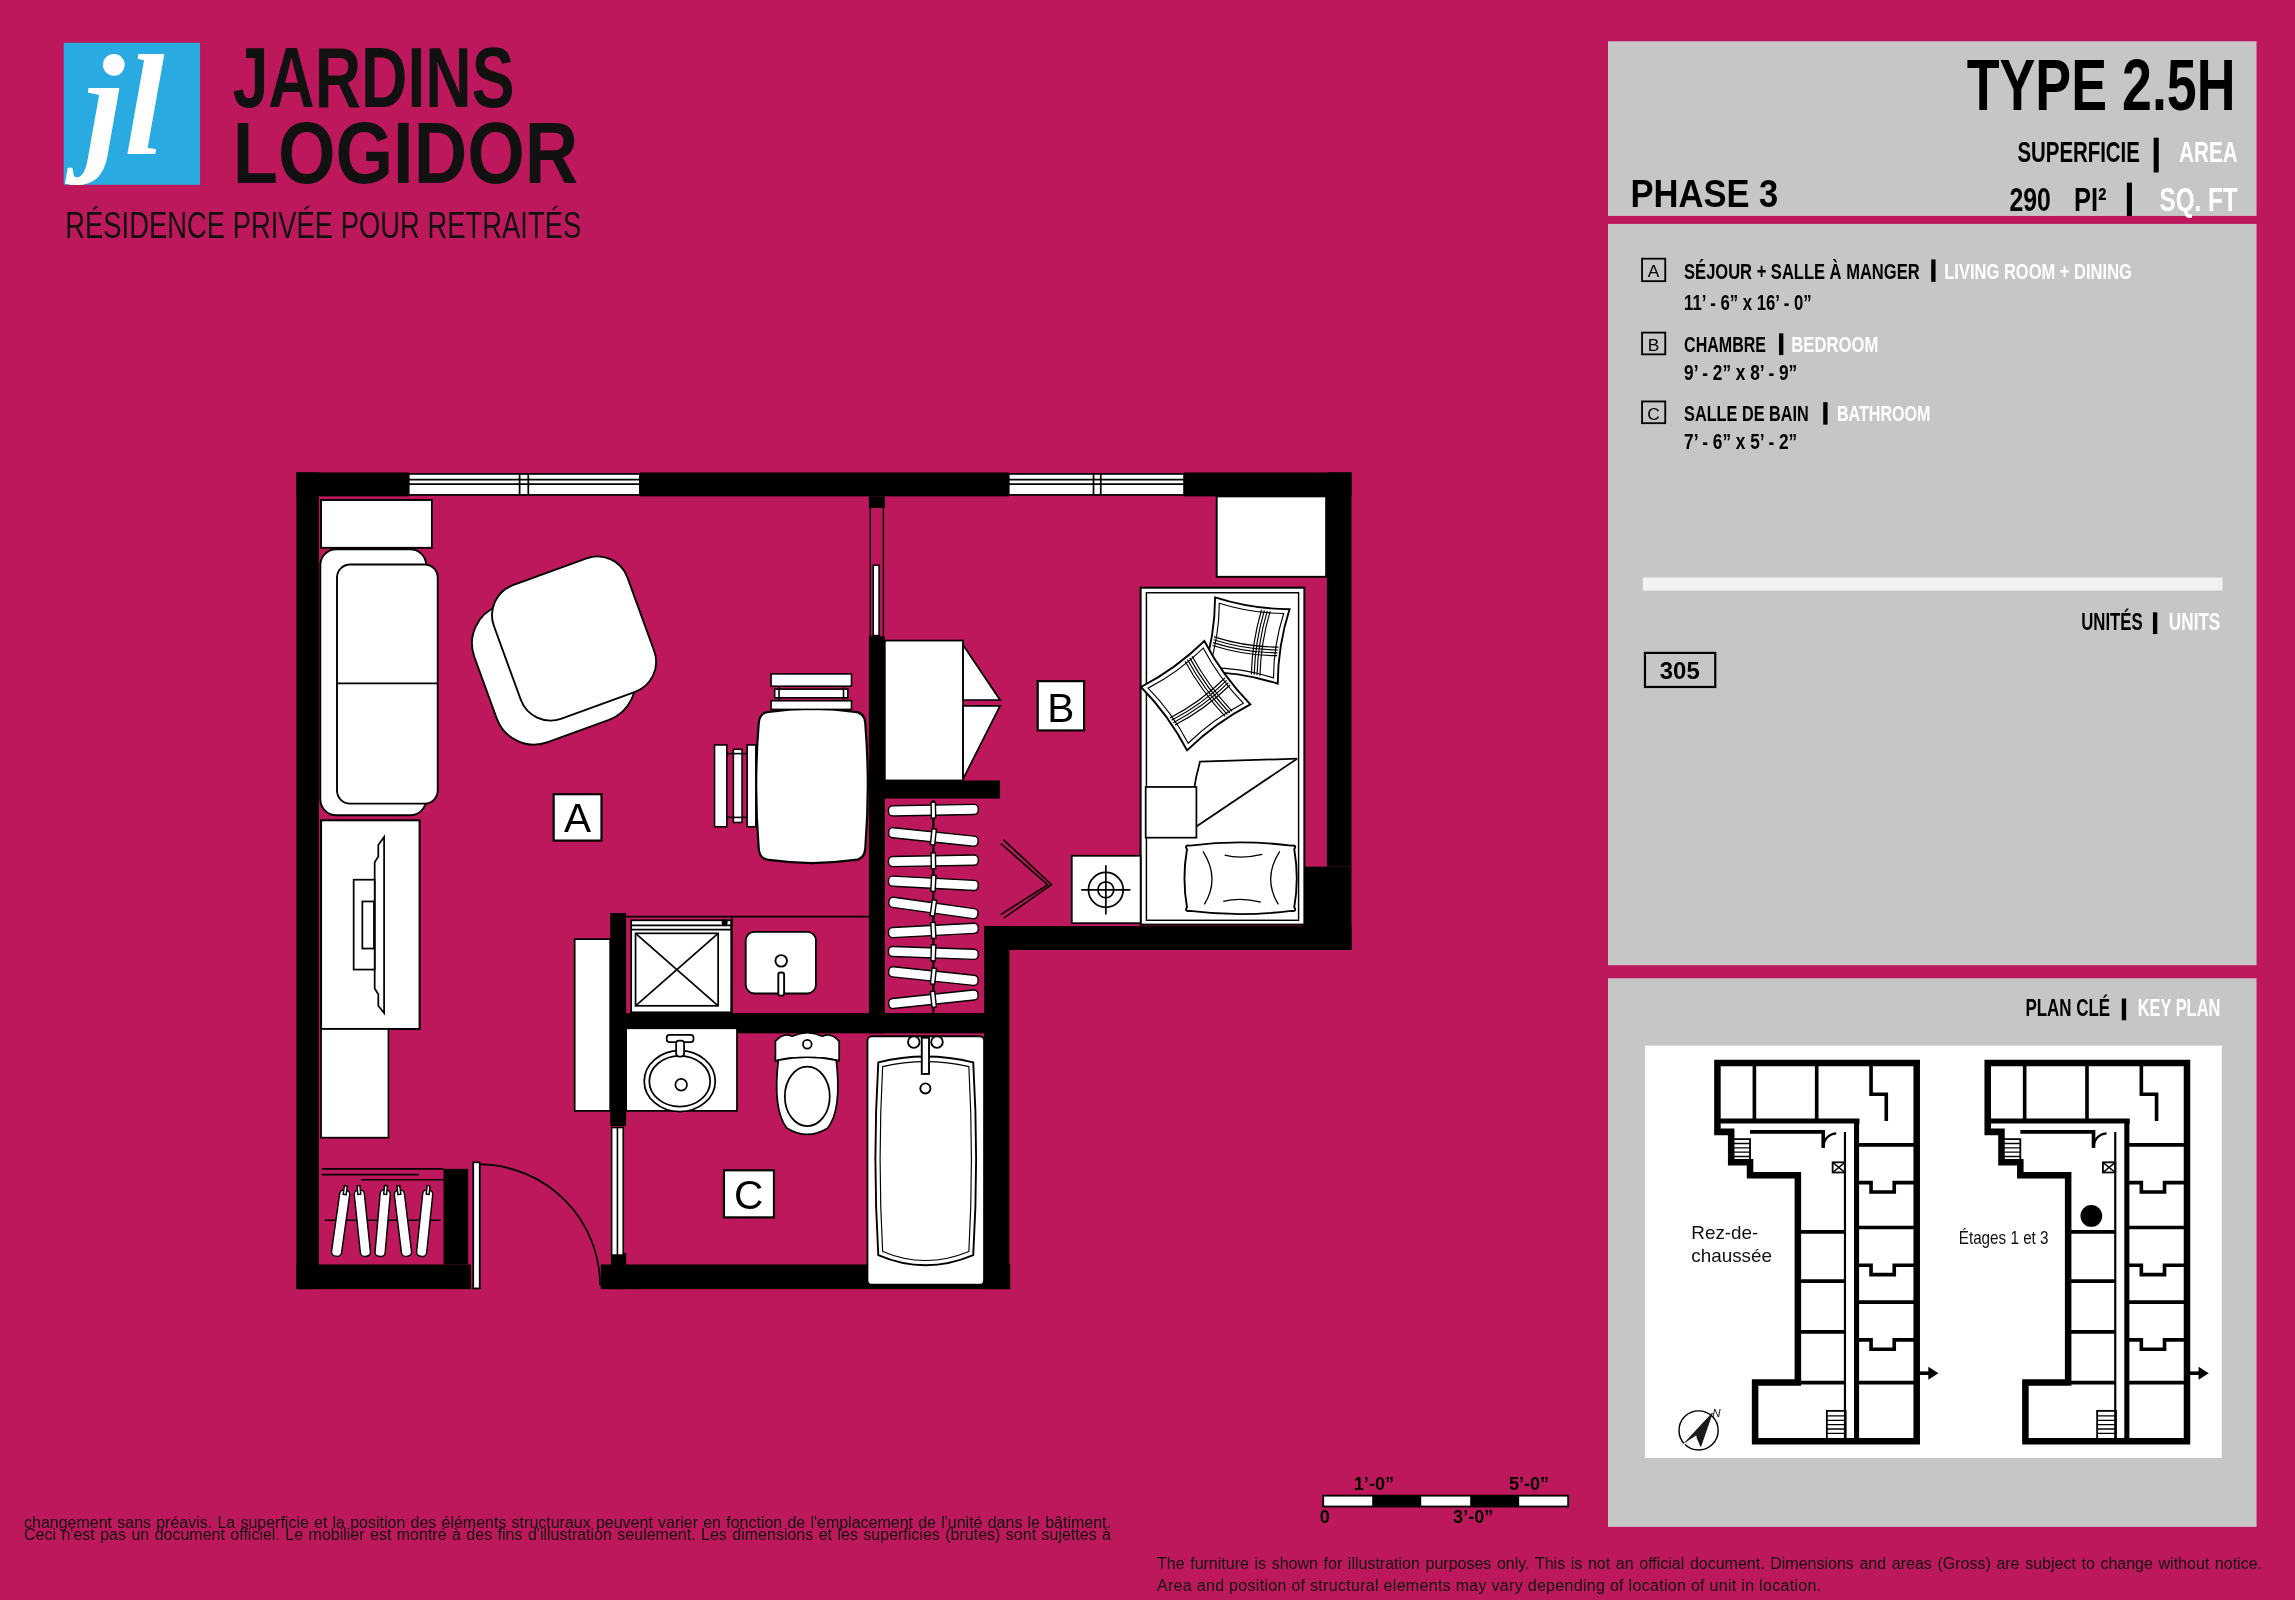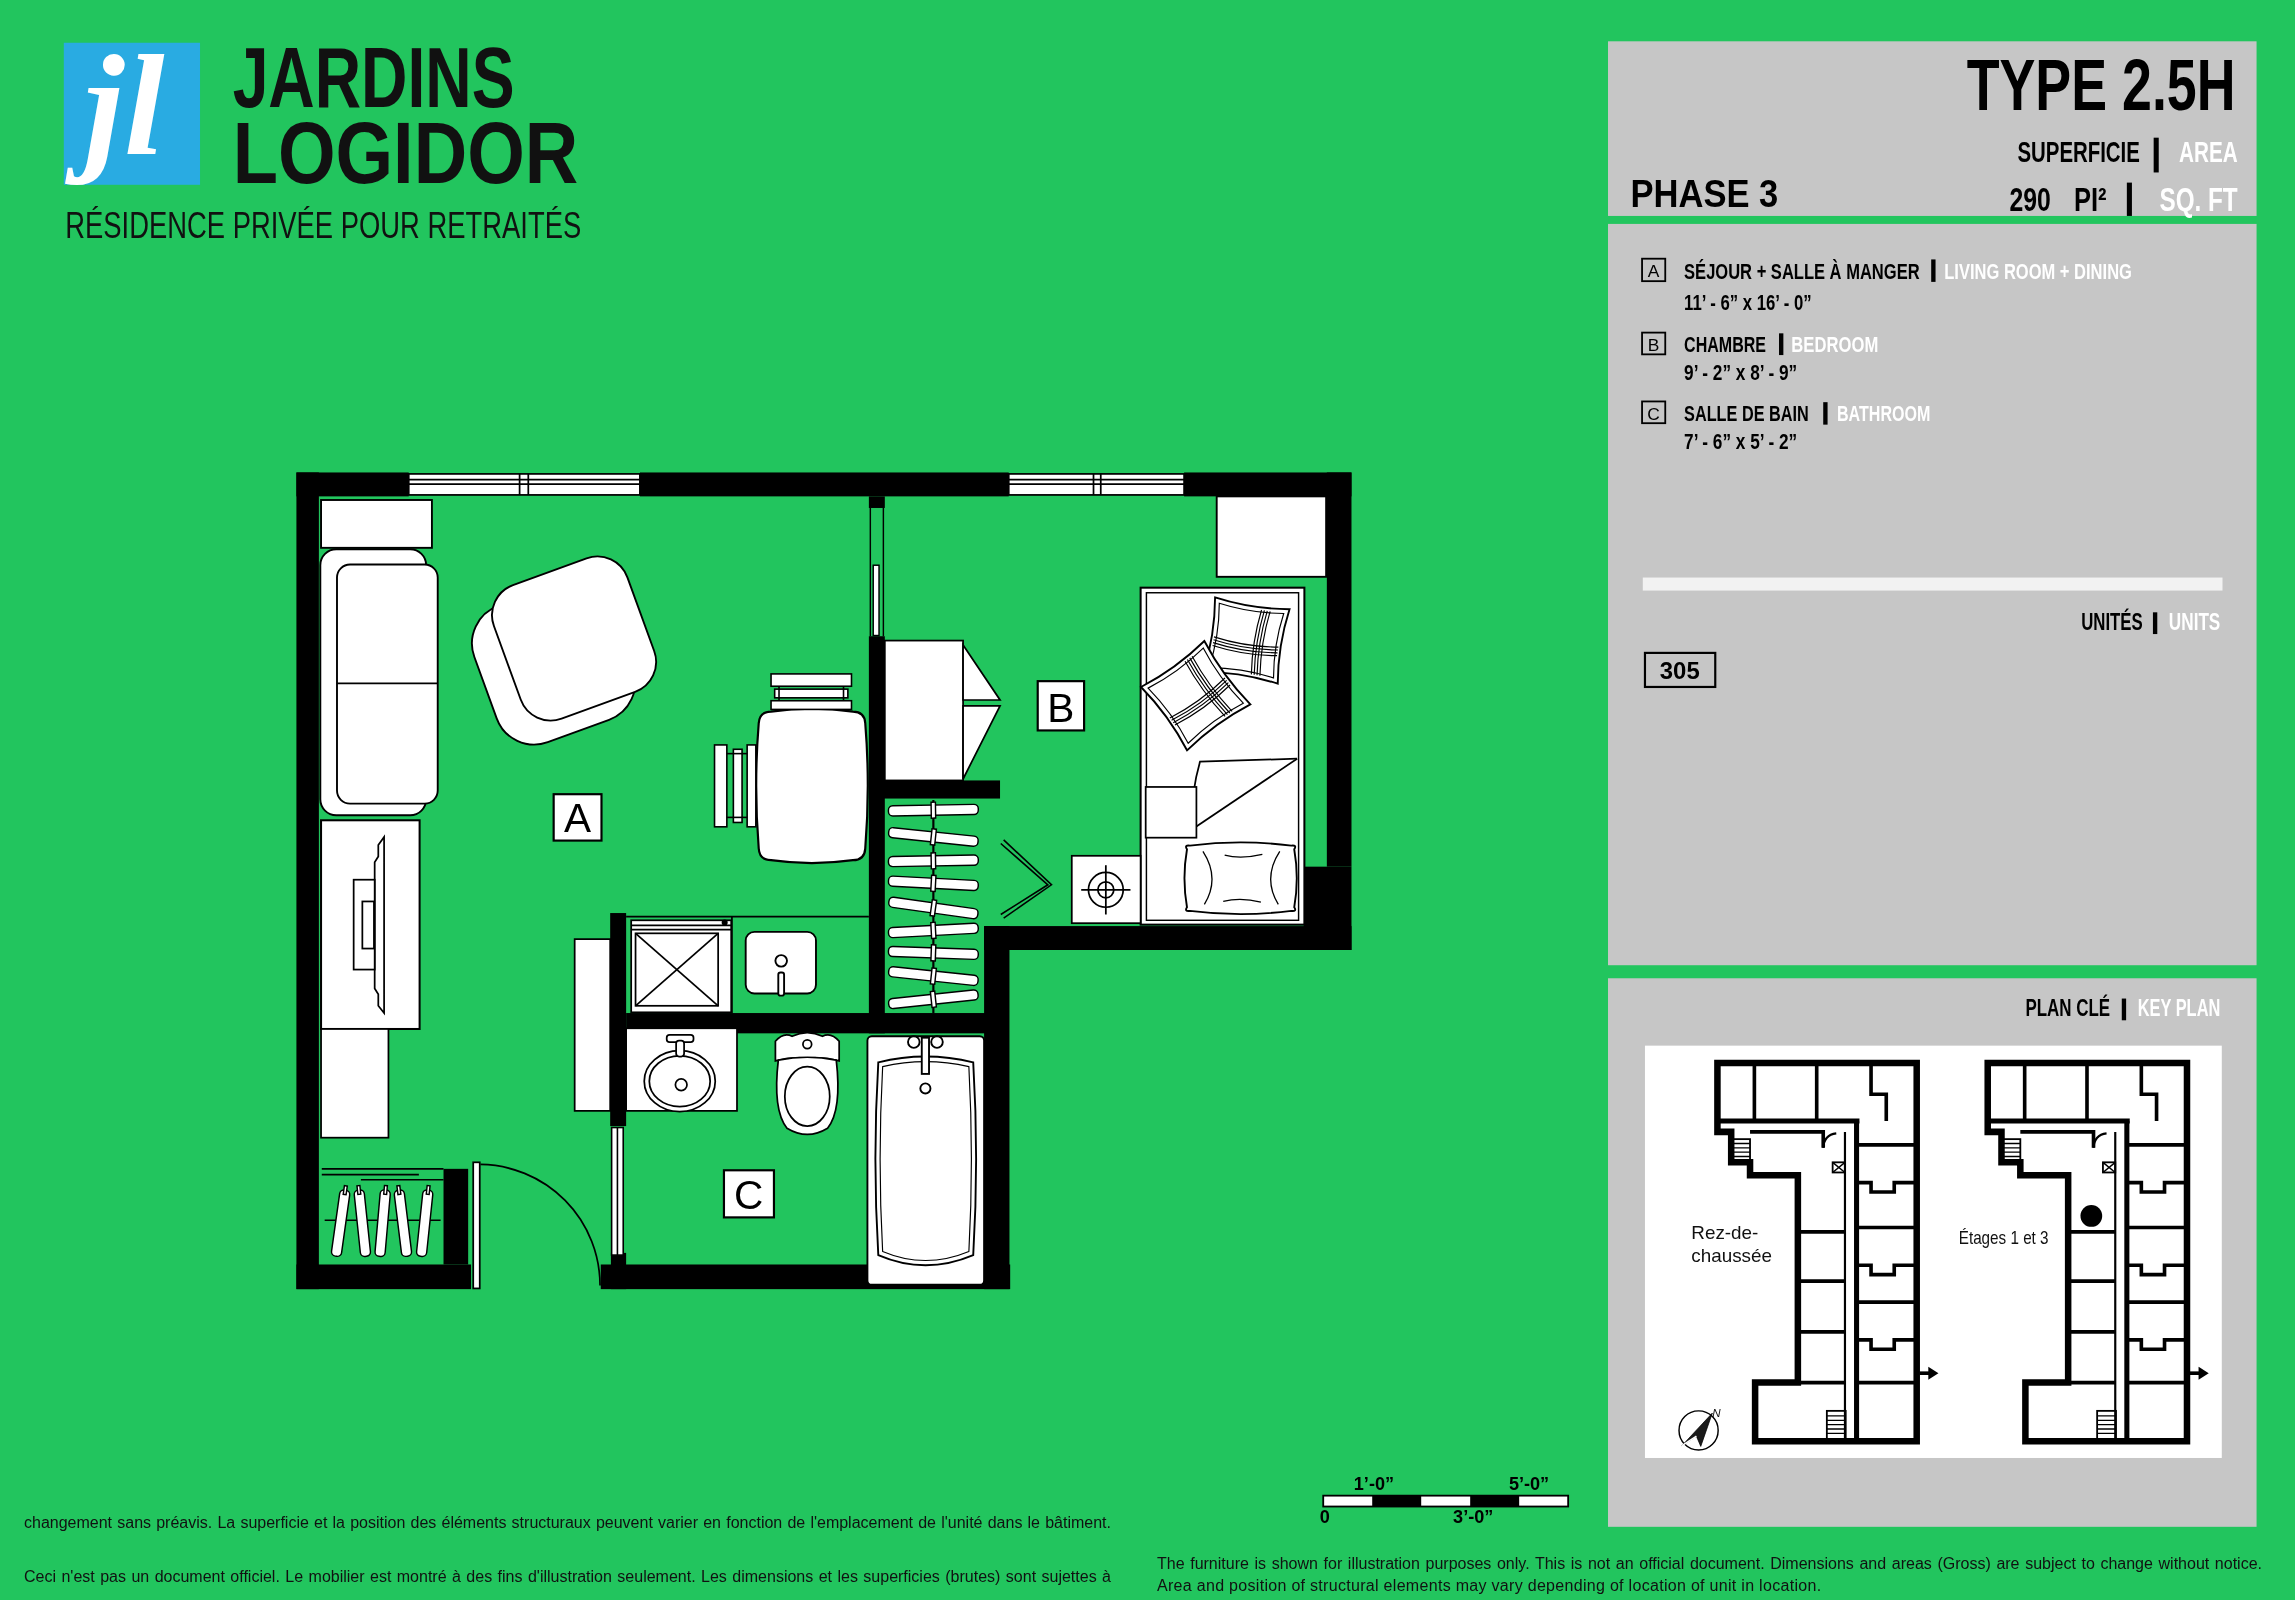--- a/index.html
+++ b/index.html
@@ -1,16 +1,16 @@
 <!DOCTYPE html>
 <html style="font-size:11.6px"><head>
 <meta charset="utf-8">
 <style>
   html,body{margin:0;padding:0;background:#fff;}
-  #page{position:relative;width:2295px;height:1600px;background:#22c55e;
+  #page{position:relative;width:2295px;height:1600px;background:#be185d;
         font-family:"Liberation Sans",sans-serif;overflow:hidden;}
   #page svg{position:absolute;left:0;top:0;}
   .disc{position:absolute;font-size:16px;line-height:21.4px;color:#111;}
   .j1{text-align:justify;text-align-last:justify;}
 </style>
 </head>
 <body>
 <div id="page">
 <svg width="2295" height="1600" viewBox="0 0 3167 2208" xmlns="http://www.w3.org/2000/svg">
 
@@ -421,19 +421,19 @@
     <rect x="1826" y="2064" width="338" height="15" fill="#fff" stroke="#000" stroke-width="2.5"></rect>
     <rect x="1893.6" y="2064" width="67.6" height="15" fill="#000"></rect>
     <rect x="2028.8" y="2064" width="67.6" height="15" fill="#000"></rect>
     <text x="1896" y="2056" font-size="25" font-weight="bold" fill="#000" text-anchor="middle">1’-0”</text>
     <text x="2110" y="2056" font-size="25" font-weight="bold" fill="#000" text-anchor="middle">5’-0”</text>
     <text x="1828" y="2102" font-size="25" font-weight="bold" fill="#000" text-anchor="middle">0</text>
     <text x="2033" y="2102" font-size="25" font-weight="bold" fill="#000" text-anchor="middle">3’-0”</text>
   </g>
 </svg>
 
-<div class="disc j1" style="left:24px;top:1566px;width:1087px;">Ceci n'est pas un document officiel. Le mobilier est montré à des fins d'illustration seulement. Les dimensions et les superficies (brutes) sont sujettes à</div>
+<div class="disc j1" style="left:24px;top:1524px;width:1087px;">Ceci n'est pas un document officiel. Le mobilier est montré à des fins d'illustration seulement. Les dimensions et les superficies (brutes) sont sujettes à</div>
 <div class="disc j1" style="left:24px;top:1512px;width:1087px;">changement sans préavis. La superficie et la position des éléments structuraux peuvent varier en fonction de l'emplacement de l'unité dans le bâtiment.</div>
 
 <div class="disc j1" style="left:1157px;top:1553px;width:1105px;">The furniture is shown for illustration purposes only. This is not an official document. Dimensions and areas (Gross) are subject to change without notice.</div>
 <div class="disc" style="left:1157px;top:1575px;width:1109px;letter-spacing:0.3px;">Area and position of structural elements may vary depending of location of unit in location.</div>
 </div>
 
 
 </body></html>

